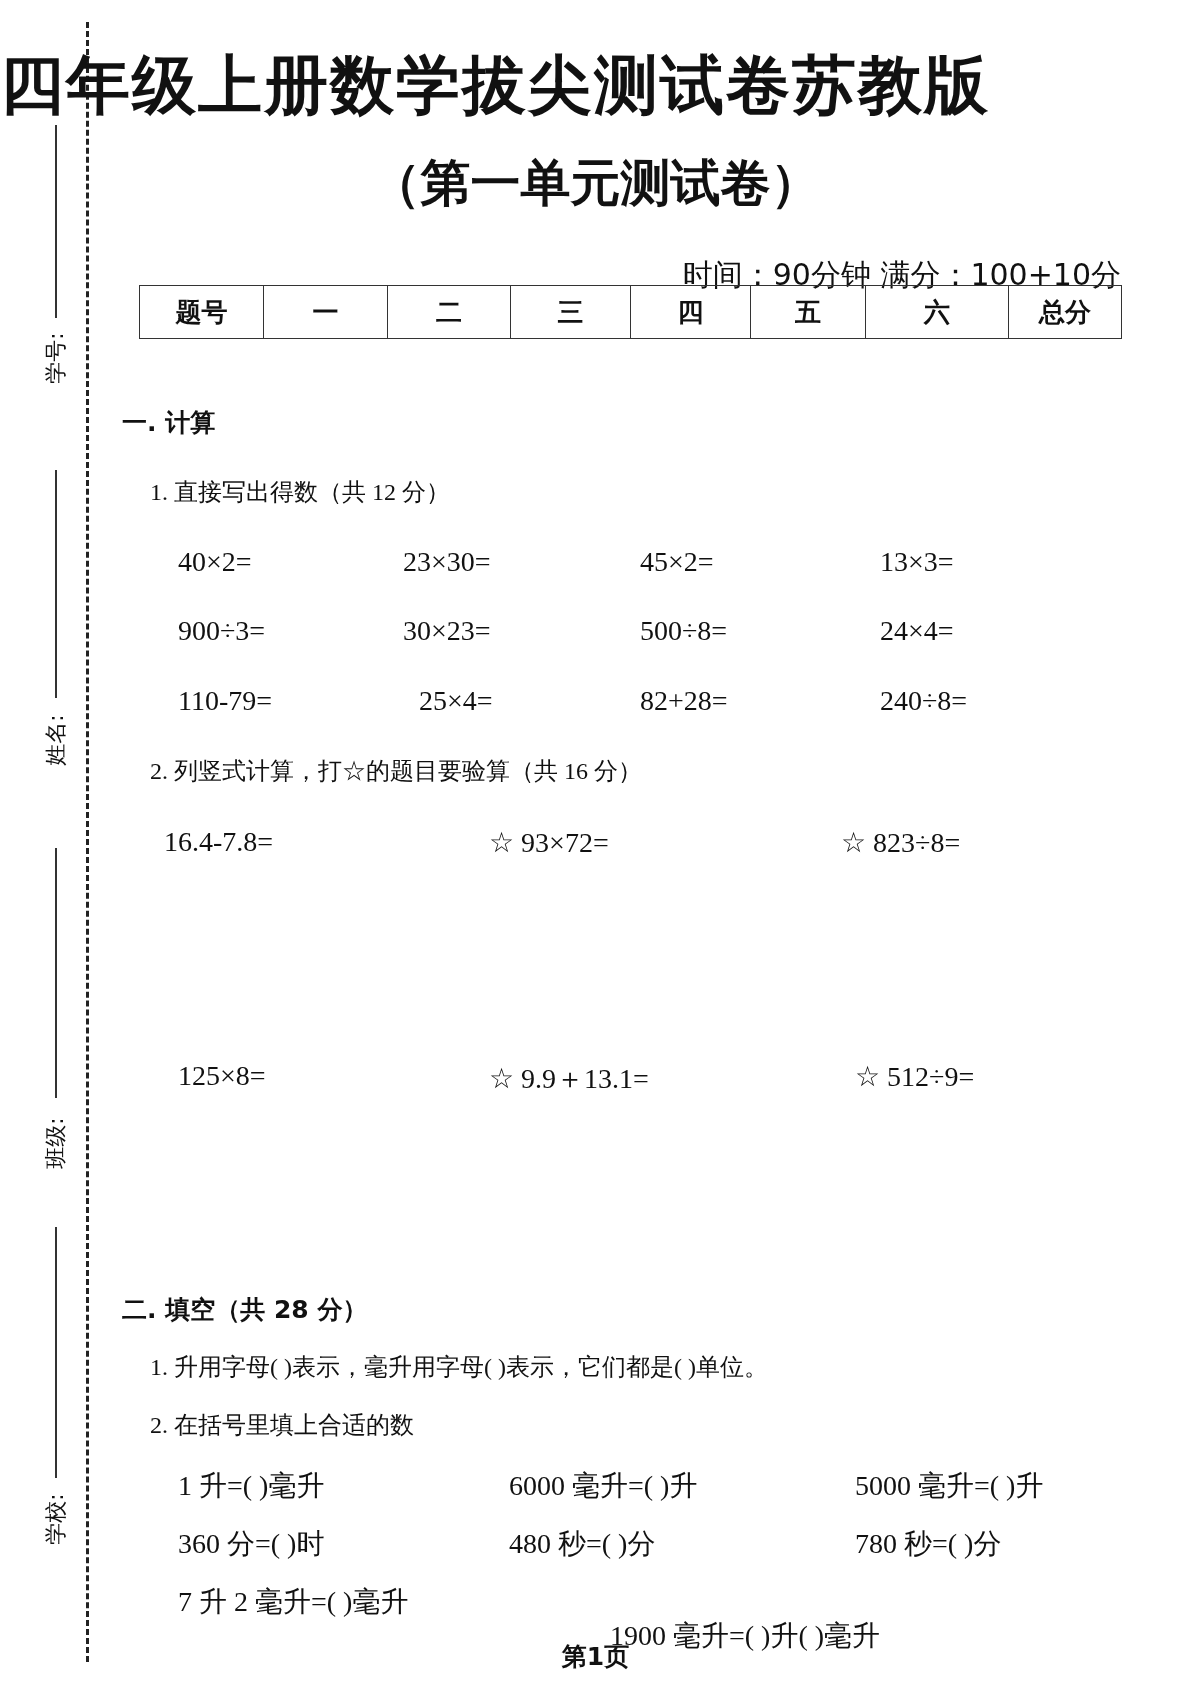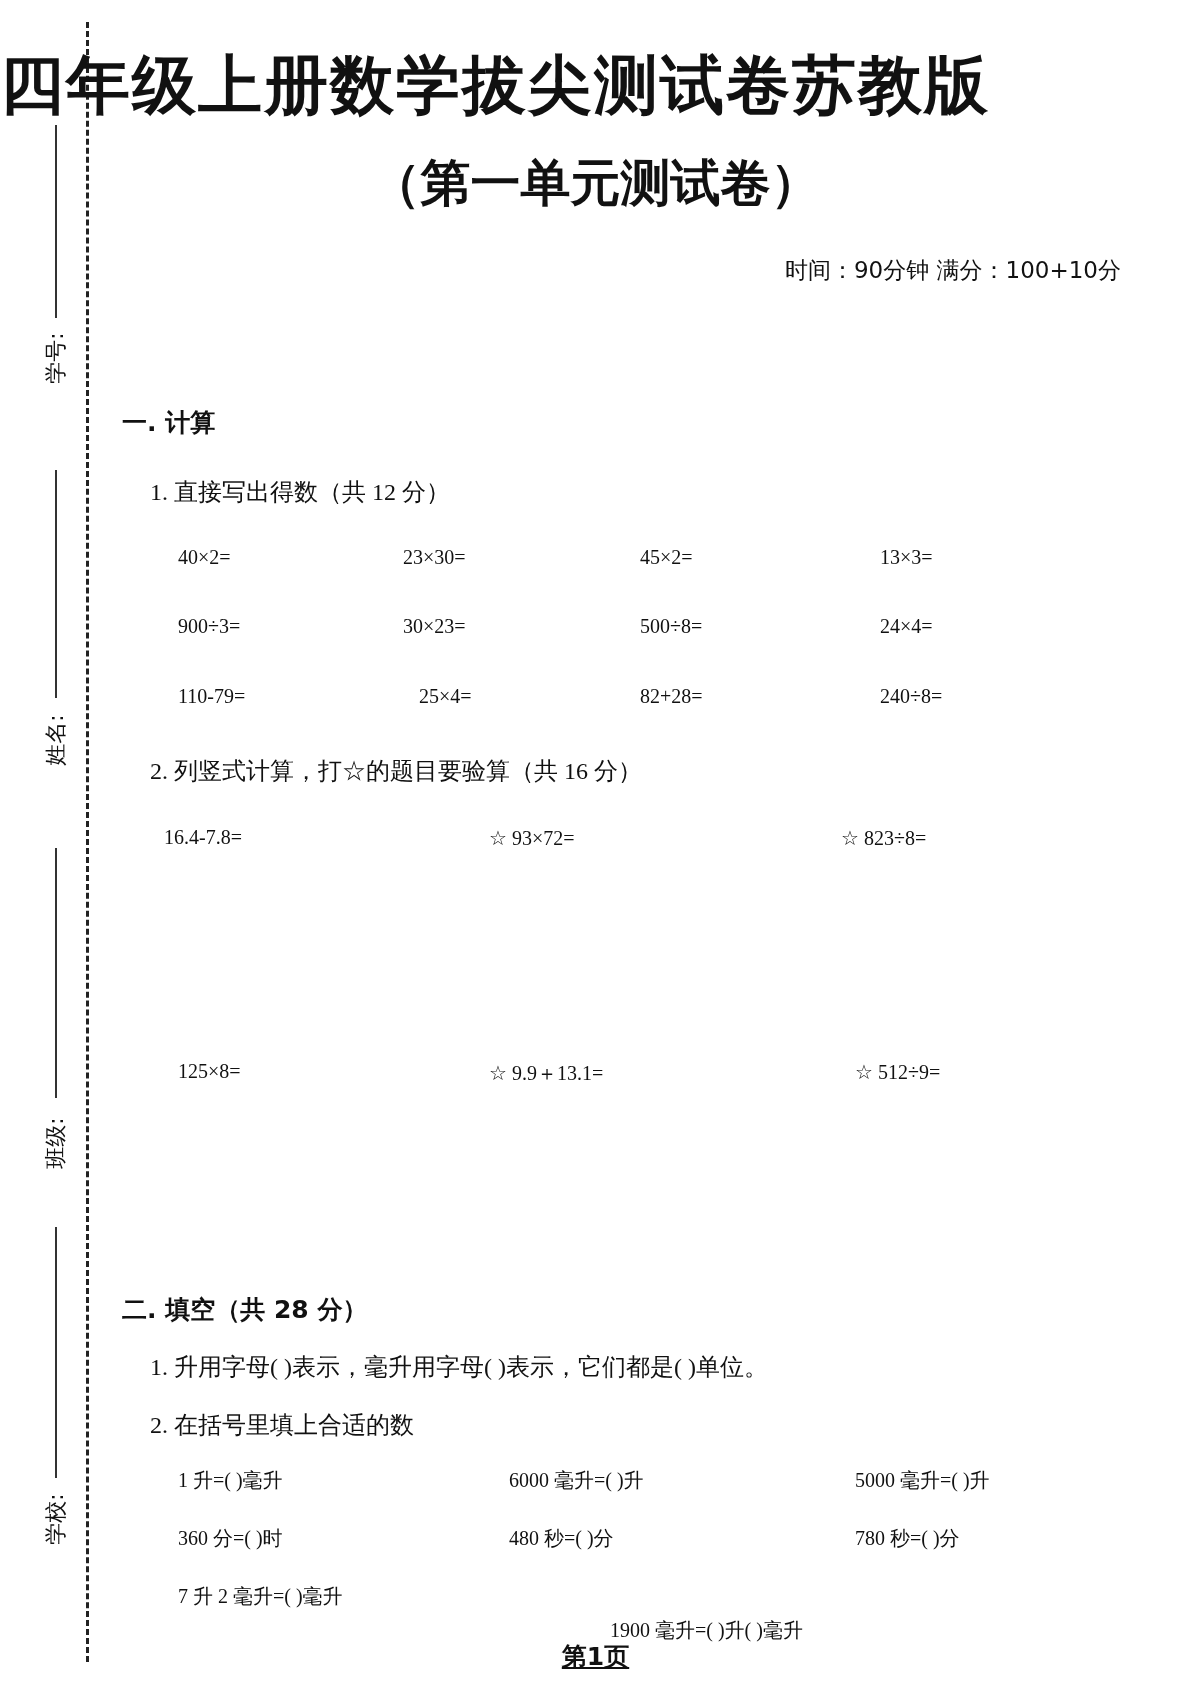--- a/index.html
+++ b/index.html
@@ -11,30 +11,30 @@
   
   .dash-line { position: absolute; left: 86px; top: 22px; height: 1640px; width: 0;
     border-left: 3px dashed #222; }
   .blank-line { position: absolute; left: 55px; width: 0; border-left: 2px solid #333; }
   .side-label { position: absolute; left: 28px; width: 56px; height: 26px;
     transform: rotate(-90deg); transform-origin: center center;
     font-size: 22px; text-align: center; line-height: 26px; }
 
   .title { left: 0; width: 944px; top: 42px; text-align: left; font-size: 64px; font-weight: bold; letter-spacing: 2px; }
   .subtitle { left: 0; width: 1191px; top: 150px; text-align: center; font-size: 50px; font-weight: bold; }
-  .meta { right: 70px; top: 255px; font-size: 23px; }
+  .meta { right: 70px; top: 255px; font-size: 30px; }
 
   table.score { position: absolute; left: 139px; top: 285px; border-collapse: collapse; }
   table.score td { border: 1.5px solid #333; text-align: center; font-size: 26px; font-weight: bold; padding: 0; }
   table.score tr { height: 53px; }
 
   .sec { font-size: 25px; font-weight: bold; }
   .q { font-size: 24px; }
-  .item { font-size: 20px; }
-  .footer { left: 0; width: 1191px; text-align: center; top: 1640px; font-size: 25px; font-weight: bold; text-decoration: underline; }
+  .item { font-size: 28px; }
+  .footer { left: 0; width: 1191px; text-align: center; top: 1640px; font-size: 25px; font-weight: bold; }
 </style>
 </head>
 <body>
 
 <div class="dash-line"></div>
 
 <div class="blank-line" style="top:125px;height:193px;"></div>
 <div class="side-label sans" style="top:345px;">学号:</div>
 
 <div class="blank-line" style="top:470px;height:228px;"></div>
@@ -45,20 +45,30 @@
 
 <div class="blank-line" style="top:1227px;height:251px;"></div>
 <div class="side-label sans" style="top:1506px;">学校:</div>
 
 <div class="abs title sans">四年级上册数学拔尖测试卷苏教版</div>
 <div class="abs subtitle sans">（第一单元测试卷）</div>
 <div class="abs meta sans">时间：90分钟  满分：100+10分</div>
 
 <table class="score serif">
   <tbody>
+      <tr>
+    <td style="width:123px">题号</td>
+    <td style="width:123px">一</td>
+    <td style="width:122px">二</td>
+    <td style="width:119px">三</td>
+    <td style="width:119px">四</td>
+    <td style="width:114px">五</td>
+    <td style="width:142px">六</td>
+    <td style="width:112px">总分</td>
+  </tr>
 </tbody>
   </table>
 
 <div class="abs sec sans" style="left:122px;top:406px;">一. 计算</div>
 <div class="abs q serif" style="left:150px;top:476px;">1. 直接写出得数（共 12 分）</div>
 
 <div class="abs item serif" style="left:178px;top:546px;">40×2=</div>
 <div class="abs item serif" style="left:403px;top:546px;">23×30=</div>
 <div class="abs item serif" style="left:640px;top:546px;">45×2=</div>
 <div class="abs item serif" style="left:880px;top:546px;">13×3=</div>

